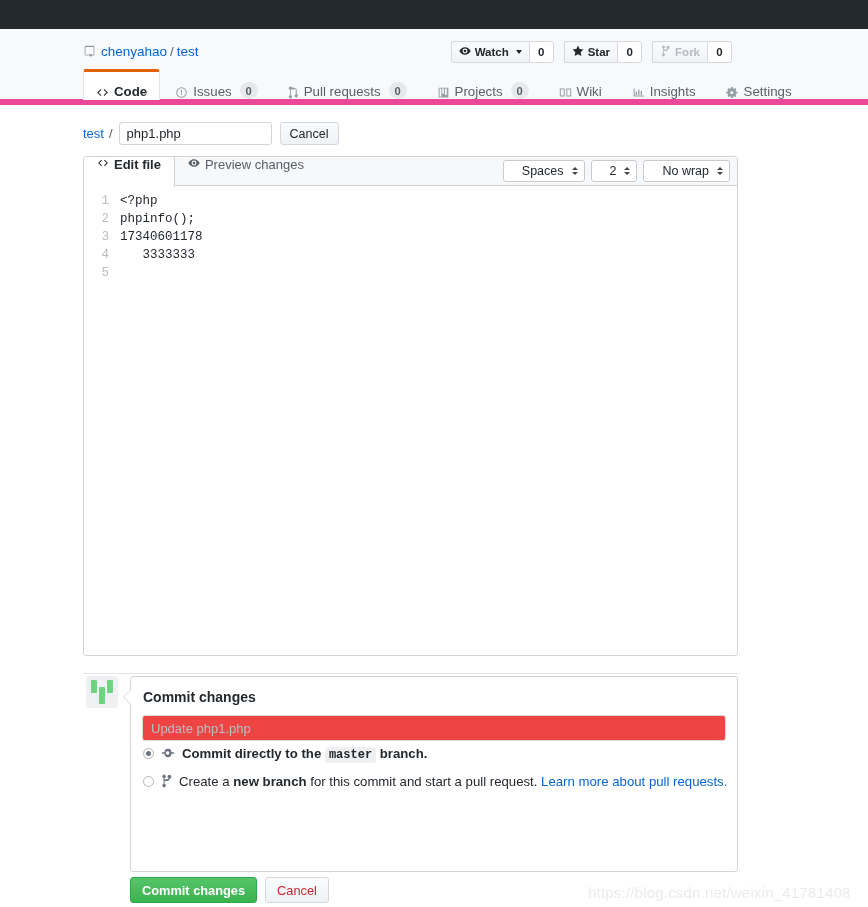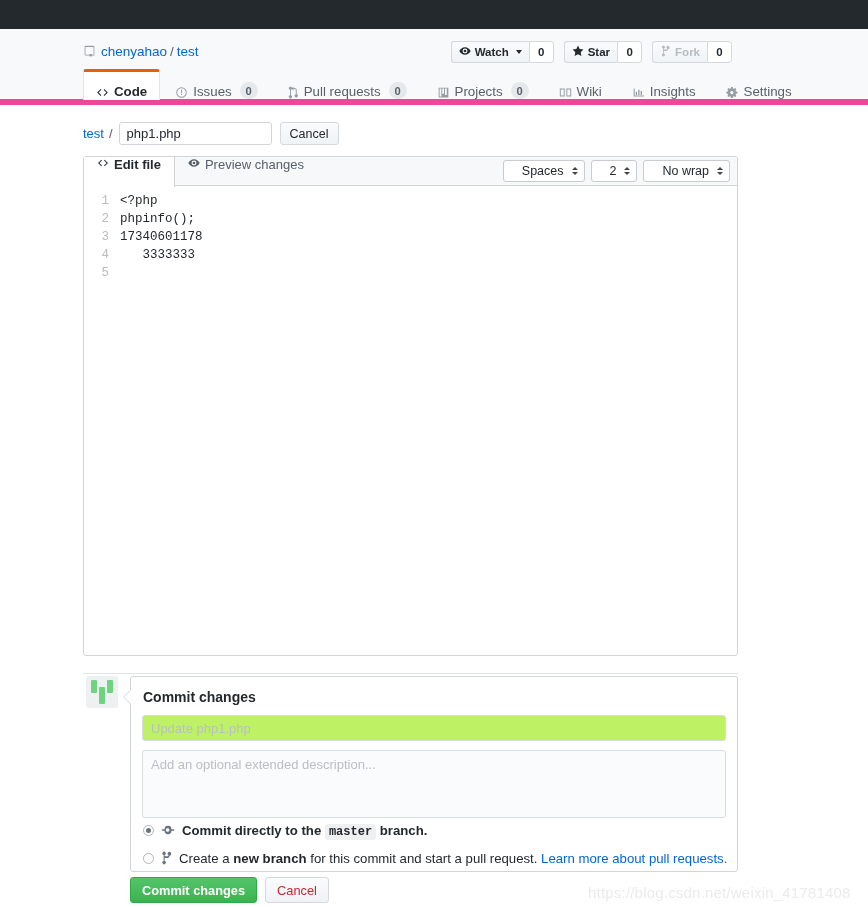--- a/index.html
+++ b/index.html
@@ -208,21 +208,21 @@
   .commit-box:after  { left:-7px; border-right:8px solid #fff; }
 
   .commit-title {
     margin:12px 0 0 12px;
     font-size:14px; font-weight:bold; color:#24292e;
   }
   .commit-msg {
     display:block; margin:10px auto 0 auto; width:584px; height:26px;
     padding:4px 8px;
     font-family:"Liberation Sans", sans-serif; font-size:13px; color:#24292e;
-    background:#bef264; border:1px solid #d8dce0; border-radius:3px;
+    background:#ef4444; border:1px solid #d8dce0; border-radius:3px;
     outline:none;
   }
   .commit-msg::placeholder { color:#b9bfc5; }
   .commit-desc {
     display:block; margin:9px auto 0 auto; width:584px; height:68px;
     padding:6px 8px; resize:none;
     font-family:"Liberation Sans", sans-serif; font-size:13px; color:#24292e;
     background:#fafbfc; border:1px solid #d8dce0; border-radius:3px;
     outline:none;
   }
@@ -486,21 +486,20 @@
     <span class="bar b1"></span>
       <span class="bar b2"></span>
       <span class="bar b3"></span>
   </div>
 
   <div class="commit-box">
     <div class="commit-title">Commit changes</div>
 
     <input class="commit-msg" type="text" placeholder="Update php1.php" style="">
 
-    <textarea class="commit-desc" placeholder="Add an optional extended description..." style=""></textarea>
 
     <div class="radio-row r1">
       <span class="rdo on"></span>
       <span class="branch-ico">
         <svg width="14" height="14" viewBox="0 0 14 16" fill="currentColor">
             <path d="M10.9 7a3.9 3.9 0 00-7.8 0H0v1.9h3.1a3.9 3.9 0 007.8 0H14V7h-3.1zM7 9.9a2 2 0 110-3.9 2 2 0 010 3.9z"></path>
           </svg>
       </span>
       <span><span>Commit directly to the</span> <span class="code-badge">master</span> <span>branch.</span></span>
     </div>

